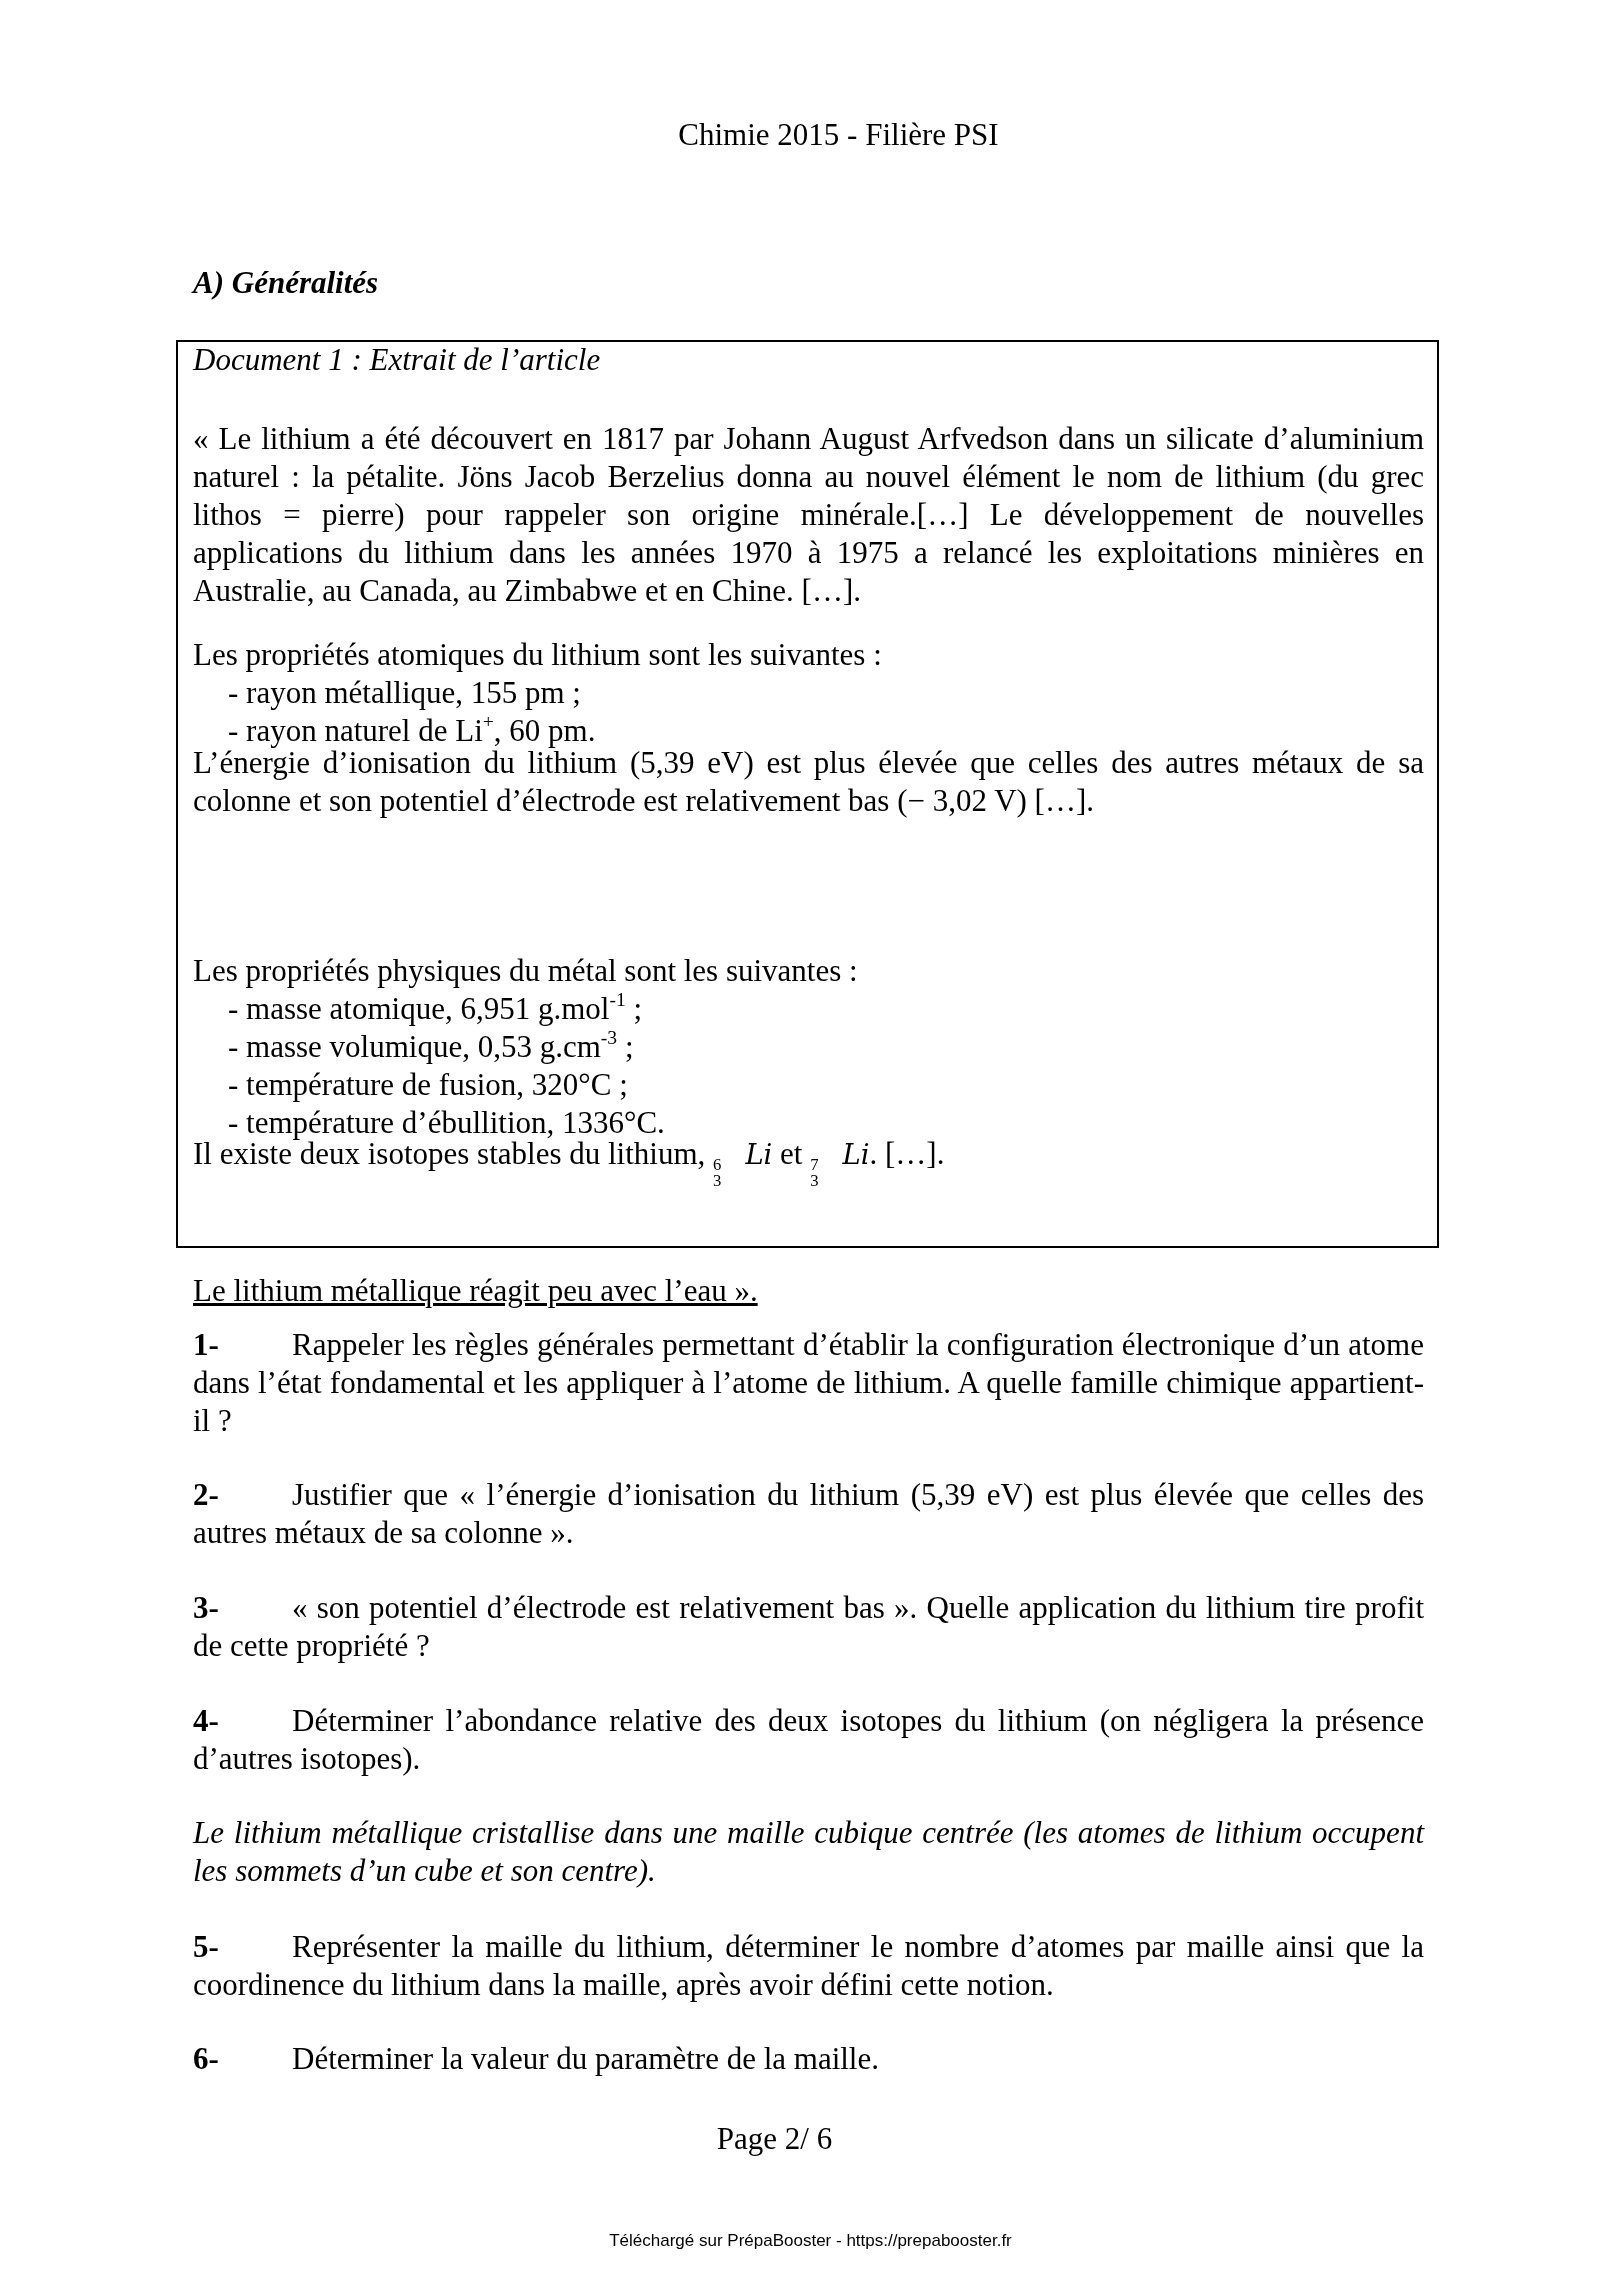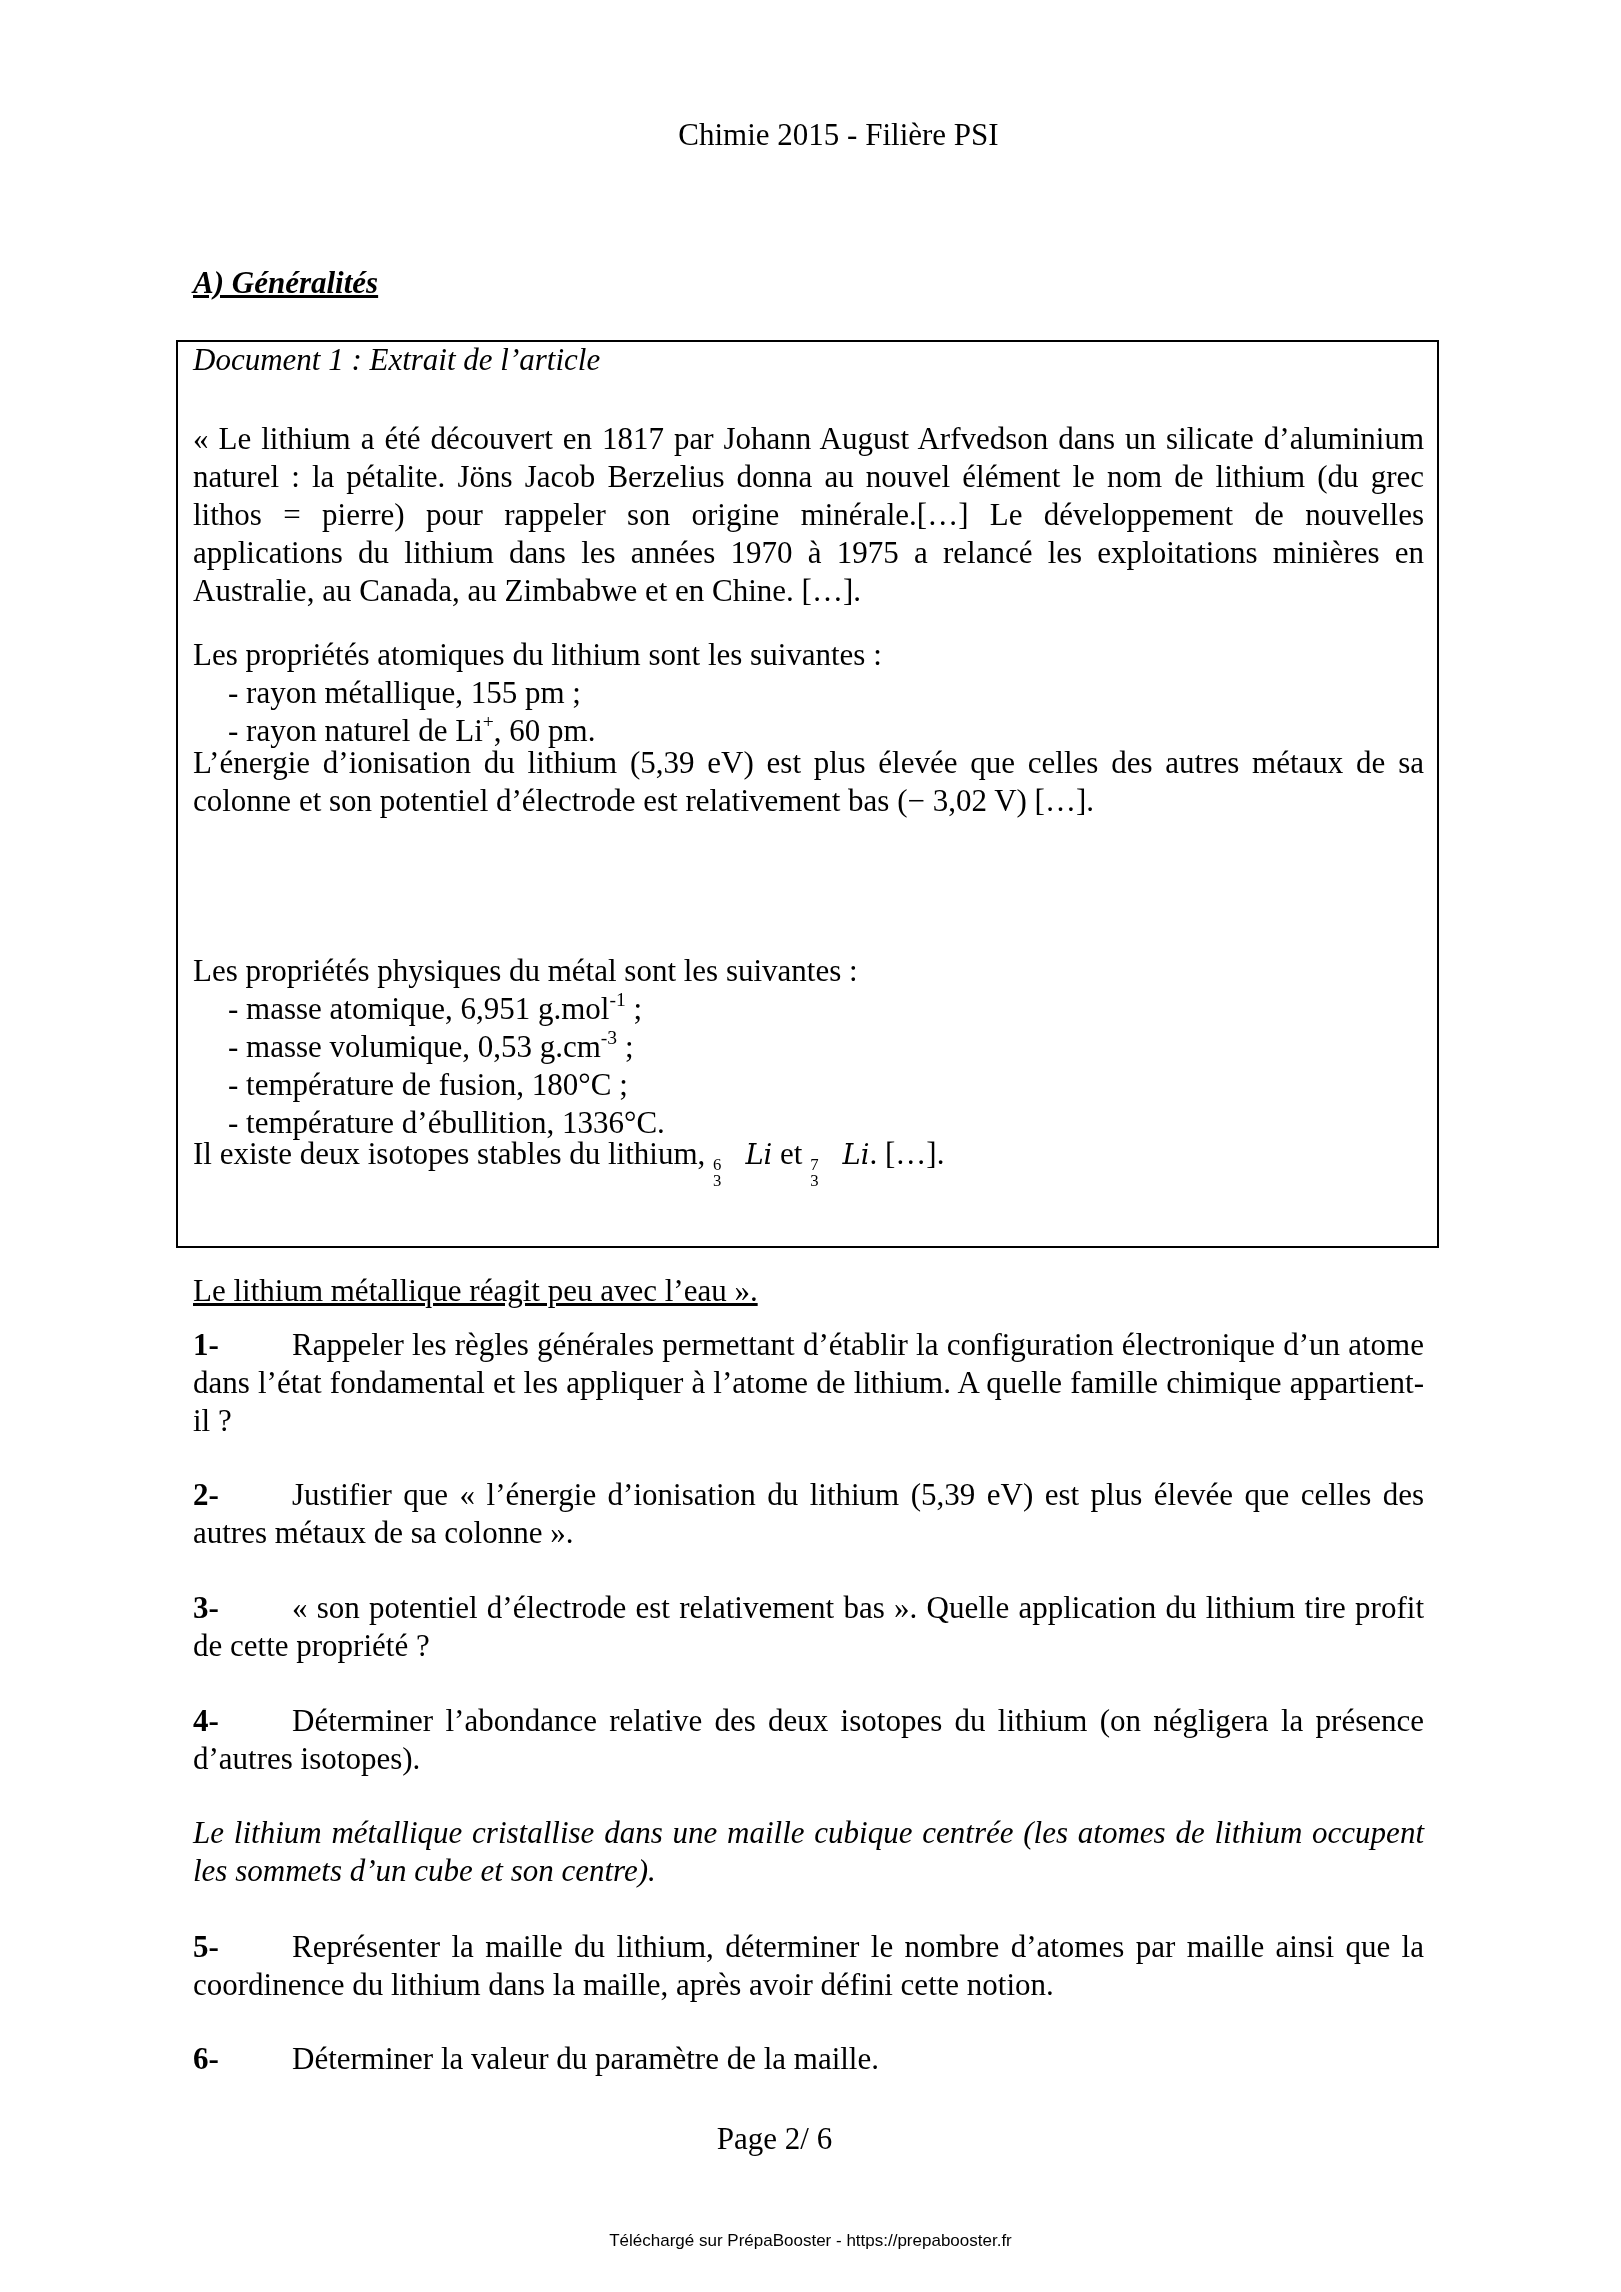--- a/index.html
+++ b/index.html
@@ -1,20 +1,20 @@
 <!DOCTYPE html>
 <html><head>
 <meta charset="utf-8">
 <style>
   html, body { margin: 0; padding: 0; background: #ffffff; }
   body { width: 1621px; height: 2293px; position: relative; overflow: hidden;
          font-family: "Liberation Serif", serif; color: #000; font-size: 31px; line-height: 38px; }
   .abs { position: absolute; }
   .page-header { top: 116px; left: 0; width: 1621px; text-align: center; padding-left: 28px; }
-  .section-title { top: 264px; left: 193px; font-weight: bold; font-style: italic; text-decoration: underline; }
+  .section-title { top: 264px; left: 193px; font-weight: bold; font-style: italic; }
   .doc-box { position: absolute; left: 176px; top: 340px; width: 1263px; height: 908px;
              border: 2px solid #000; border-top-width: 2.9px; box-sizing: border-box; }
   .block { position: absolute; left: 193px; width: 1231px; text-align: justify; }
   .block p { margin: 0; }
   .doc-title { font-style: italic; }
   .lastline-left { text-align-last: left; }
   .li { padding-left: 35px; }
   sup { font-size: 19.6px; line-height: 0; vertical-align: 12.7px; }
   .iso { font-style: italic; font-family: "DejaVu Serif", serif; font-size: 27.4px; margin-left: 23px; }
   .iso-num { display: inline-flex; flex-direction: column; vertical-align: -5.9px; font-size: 16.7px; line-height: 15.7px; margin-right: 1px; font-family: "Liberation Serif", serif; font-style: normal; }
@@ -43,21 +43,21 @@
   <p class="li">- rayon métallique, 155 pm ;</p>
   <p class="li"><span>- rayon naturel de Li</span><sup>+</sup><span>, 60 pm.</span></p>
 </div>
 
 <div class="block lastline-left" style="top:744px;">L’énergie d’ionisation du lithium (5,39 eV) est plus élevée que celles des autres métaux de sa colonne et son potentiel d’électrode est relativement bas (− 3,02 V) […].</div>
 
 <div class="block" style="top:952px;">
   <p>Les propriétés physiques du métal sont les suivantes :</p>
   <p class="li"><span>- masse atomique, 6,951 g.mol</span><sup>-1</sup><span> ;</span></p>
   <p class="li"><span>- masse volumique, 0,53 g.cm</span><sup>-3</sup><span> ;</span></p>
-  <p class="li">- température de fusion, 180°C ;</p>
+  <p class="li">- température de fusion, 320°C ;</p>
   <p class="li">- température d’ébullition, 1336°C.</p>
 </div>
 
 <div class="block" style="top:1135px;">
   <span>Il existe deux isotopes stables du lithium, </span><span class="iso-num">
       <span>6</span>
       <span>3</span>
     </span><span class="iso">Li</span><span> et </span><span class="iso-num">
       <span>7</span>
       <span>3</span>

